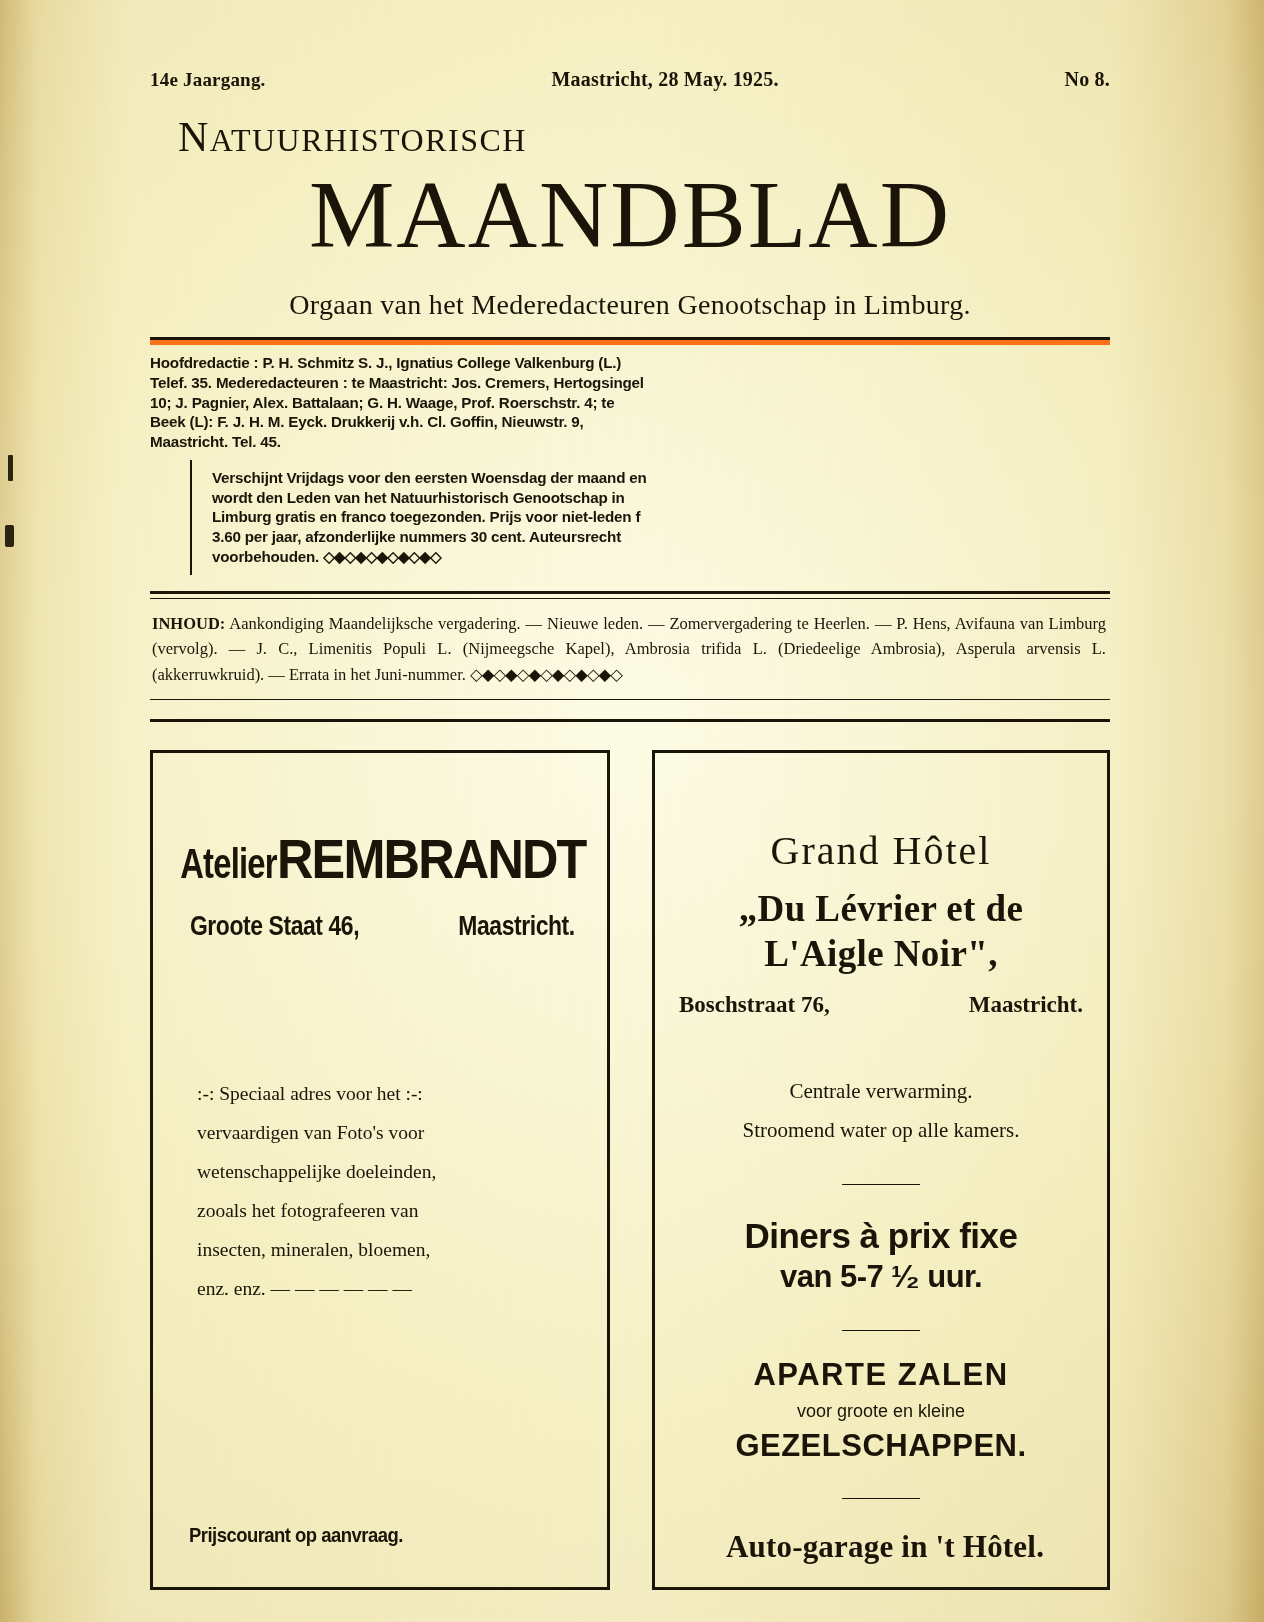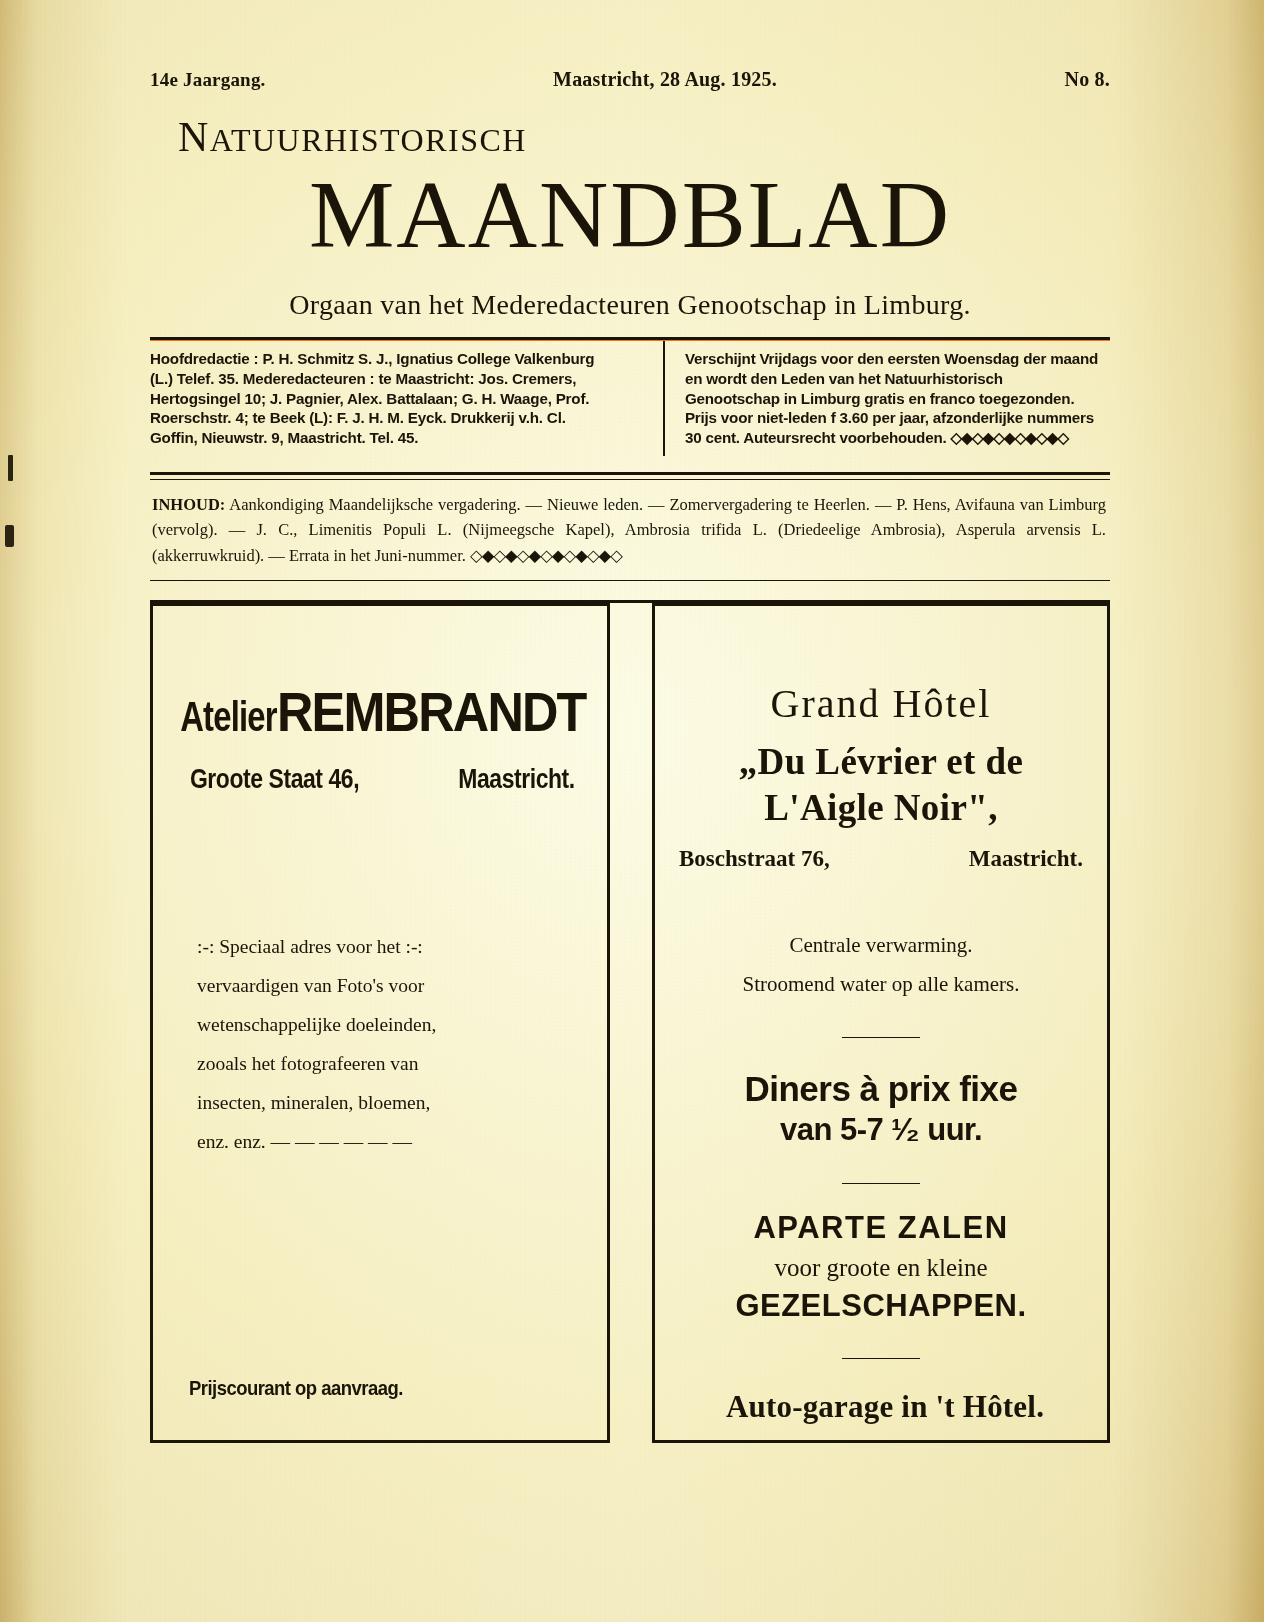--- a/index.html
+++ b/index.html
@@ -87,21 +87,22 @@
   }
 
   
   .rule-thick { border-top: 3px solid #1a1508; margin-top: 16px; }
   .rule-thin { border-top: 1px solid #1a1508; }
 
   
   .info-row {
     display: flex;
     margin-top: 0;
-    border-top: 1px solid #f97316;
+    border-top: 5px solid #f97316;
+    flex-direction: column;
   }
   .info-col {
     padding: 8px 10px 8px 0;
     font-size: 15.2px;
     line-height: 1.30;
     font-family: "Liberation Sans", sans-serif;
     font-weight: bold;
     letter-spacing: -0.2px;
   }
   .info-left { width: 503px; padding-right: 14px; }
@@ -119,20 +120,21 @@
     line-height: 1.55;
     padding: 12px 4px 12px 2px;
     text-align: justify;
   }
   .inhoud b { font-weight: bold; }
 
   
   .ads {
     display: flex;
     justify-content: space-between;
+    margin-top: 28px;
   }
   .ad-box {
     border: 3px solid #1a1508;
     box-sizing: border-box;
     position: relative;
   }
   .ad-left { width: 460px; height: 840px; padding: 0; }
   .ad-right { width: 458px; height: 840px; }
 
   .atelier {
@@ -231,23 +233,23 @@
   }
   .diners .l2 { font-size: 31px; }
   .aparte {
     font-family: "Liberation Sans", sans-serif;
     font-weight: bold;
     font-size: 31px;
     letter-spacing: 1.5px;
     margin-top: 26px;
   }
   .voor-groote {
-    font-size: 25px;
+    font-size: 18px;
     margin-top: 8px;
-    font-family: Liberation Serif, serif;
+    font-family: Liberation Sans, sans-serif;
   }
   .gezel {
     font-family: "Liberation Sans", sans-serif;
     font-weight: bold;
     font-size: 31px;
     letter-spacing: 0.5px;
     margin-top: 6px;
   }
   .autogarage {
     font-size: 31px;
@@ -263,21 +265,21 @@
 <div class="page"></div>
 <div class="paper-texture"></div>
 
 <div class="margin-mark mark-a"></div>
 <div class="margin-mark mark-b"></div>
 
 <div class="content">
 
   <div class="top-line">
     <div class="vol">14e  Jaargang.</div>
-    <div class="date">Maastricht, 28 Aug. 1925.</div>
+    <div class="date">Maastricht, 28 May. 1925.</div>
     <div class="num">No 8.</div>
   </div>
 
   <div class="nat-line">
     <span class="big">N</span>ATUURHISTORISCH
   </div>
 
   <div class="maandblad">MAANDBLAD</div>
 
   <div class="organ">Orgaan van het Mederedacteuren Genootschap in Limburg.</div>

